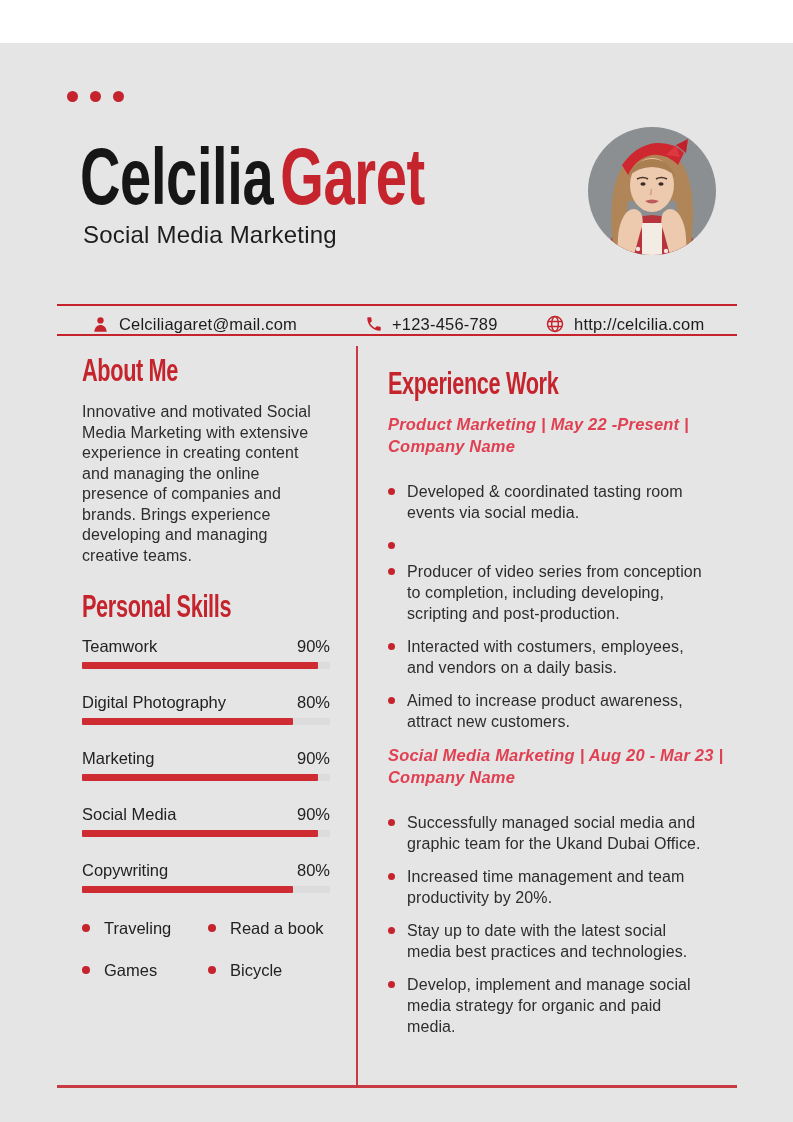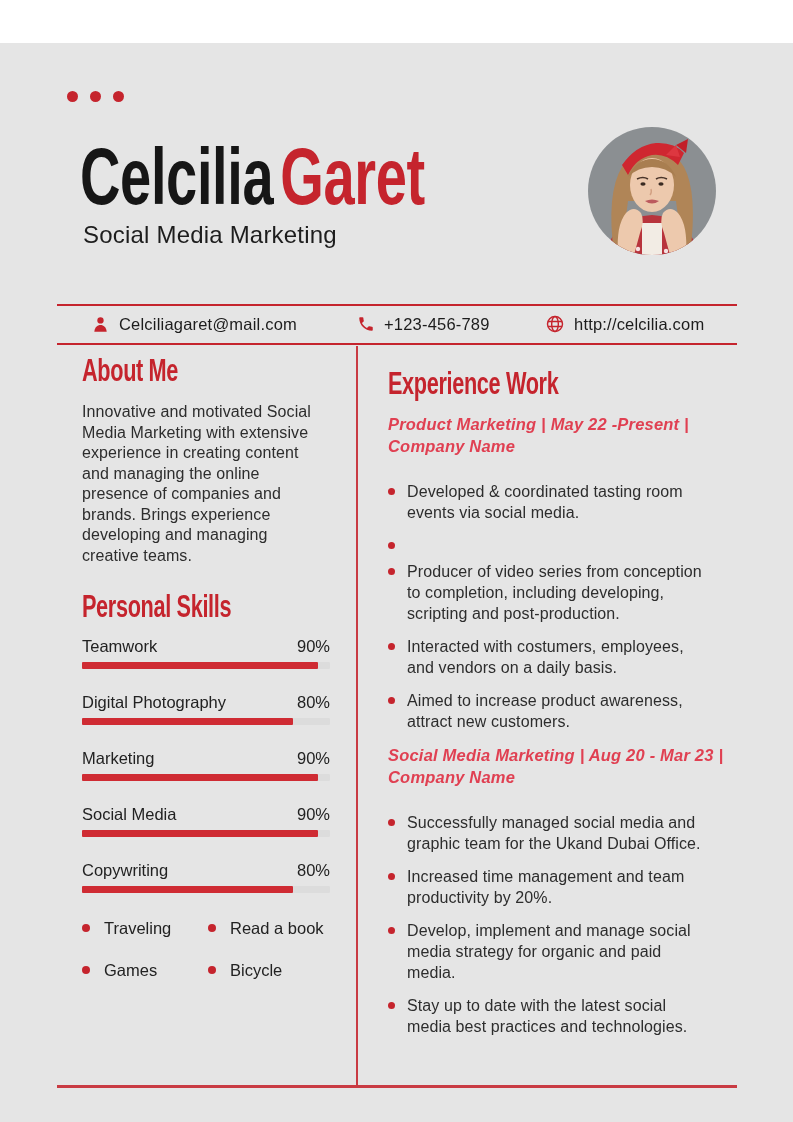--- a/index.html
+++ b/index.html
@@ -17,25 +17,25 @@
   
   .name{position:absolute;left:80px;top:94px;font-size:80px;line-height:80px;font-weight:700;white-space:nowrap;}
   .condensed{display:inline-block;transform:scaleX(0.70);transform-origin:0 60%;white-space:nowrap;letter-spacing:-0.5px;}
   .name .last{color:var(--red);margin-left:10px;}
   .name .first{color:#161616;}
   .subtitle{position:absolute;left:83px;top:178px;font-size:24px;line-height:28px;color:#1d1d1d;letter-spacing:.2px;}
 
   .photo{position:absolute;left:588px;top:84px;width:128px;height:128px;border-radius:50%;overflow:hidden;}
 
   
-  .contact{position:absolute;left:57px;top:261px;width:680px;height:41px;border-top:2.5px solid var(--red);border-bottom:2.5px solid var(--red);}
+  .contact{position:absolute;left:57px;top:261px;width:680px;height:32px;border-top:2.5px solid var(--red);border-bottom:2.5px solid var(--red);}
   .citem{position:absolute;top:0;height:36px;display:flex;align-items:center;gap:9px;}
   .citem svg{display:block;}
   .ctext{font-size:16.5px;color:#1c1c1c;letter-spacing:.2px;}
-  .ci-email{left:34px;} .ci-phone{left:300px;} .ci-web{left:488px;}
+  .ci-email{left:34px;} .ci-phone{left:308px;} .ci-web{left:488px;}
 
   
   .vdivider{position:absolute;left:356px;top:303px;width:2px;height:741px;background:#c93b43;}
   .hline-bottom{position:absolute;left:57px;top:1042px;width:680px;height:2.5px;background:#c93b43;}
 
   
   .col-left{position:absolute;left:82px;top:305px;width:248px;}
   .col-right{position:absolute;left:388px;top:318px;width:344px;}
 
   h2.sec{font-size:31px;line-height:34px;font-weight:700;color:var(--red);margin-top:6px;}
@@ -250,26 +250,26 @@
             <span class="li-text">Successfully managed social media and
 graphic team for the Ukand Dubai Office.</span>
           </li>
         <li>
             <span class="bullet-dot"></span>
             <span class="li-text">Increased time management and team
 productivity by 20%.</span>
           </li>
         <li>
             <span class="bullet-dot"></span>
+            <span class="li-text">Stay up to date with the latest social
+media best practices and technologies.</span>
+          </li>
+        <li>
+            <span class="bullet-dot"></span>
             <span class="li-text">Develop, implement and manage social
 media strategy for organic and paid
 media.</span>
           </li>
-        <li>
-            <span class="bullet-dot"></span>
-            <span class="li-text">Stay up to date with the latest social
-media best practices and technologies.</span>
-          </li>
       </ul>
     </div>
   </div>
 
 </div>
 
 </body></html>

